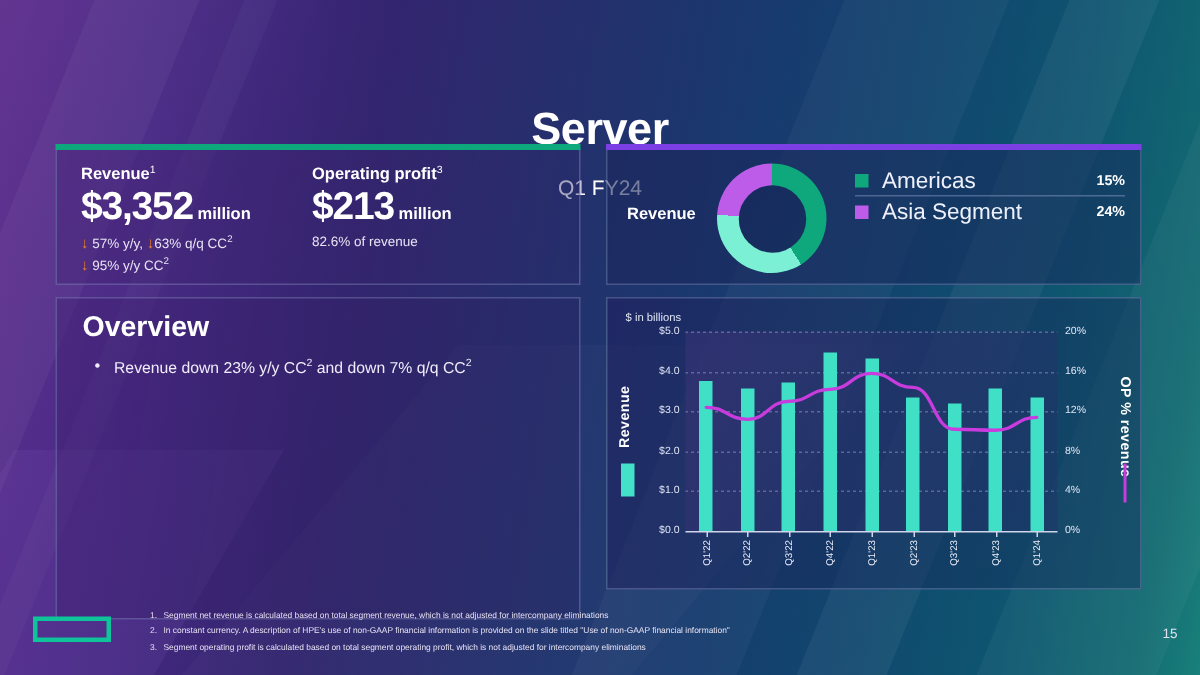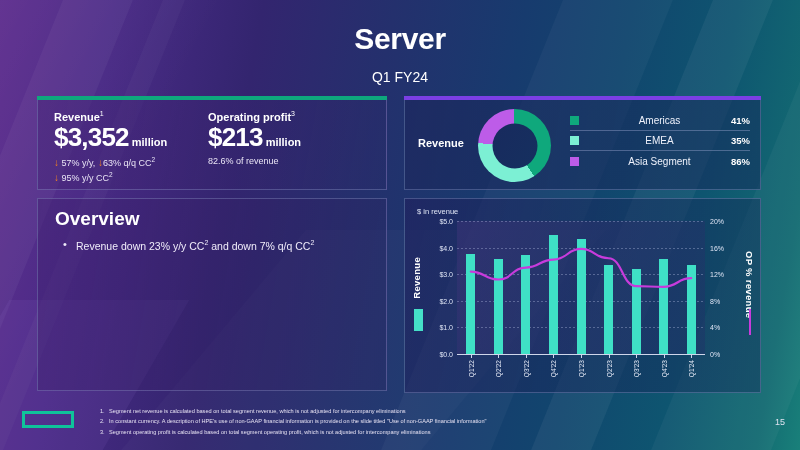--- a/index.html
+++ b/index.html
@@ -29,32 +29,32 @@
   .s1 { left:-30px; top:-40px;  width:70px;  height:540px; }
   .s2 { left:70px;  top:-40px;  width:22px;  height:540px; background:rgba(255,255,255,0.03); }
   .s3 { left:470px; top:-40px;  width:110px; height:540px; background:rgba(255,255,255,0.035); }
   .s4 { left:620px; top:-40px;  width:60px;  height:540px; background:rgba(255,255,255,0.05); }
   .s5 { left:740px; top:-40px;  width:120px; height:540px; background:rgba(255,255,255,0.04); }
   .s6 { left:180px; top:230px;  width:300px; height:300px; background:rgba(255,255,255,0.025); transform:skewX(-40deg);}
   .s7 { left:-60px; top:300px;  width:180px; height:240px; background:rgba(160,120,220,0.10); transform:skewX(-30deg);}
 
   
   .header { position:absolute; top:22px; left:0; width:100%; text-align:center; }
-  .title { font-size:30px; font-weight:bold; color:#fff; letter-spacing:-0.3px; line-height:1.1; }
+  .title { font-size:30px; font-weight:bold; color:#fff; letter-spacing:-0.3px; line-height:1.1;margin-top:48px; }
   .subtitle { font-size:14px; color:#fff; margin-top:14px; font-weight:400; }
 
   
   .panel { position:absolute; border:1px solid rgba(150,160,210,0.35); }
   .panel-top { position:absolute; top:-4px; left:-1px; right:-1px; height:4px; }
   .bar-green  { background:#0ea87d; }
   .bar-purple { background:#7b3fe4; }
 
   #metrics-panel { left:37px; top:99px; width:350px; height:91px;
       background:linear-gradient(100deg, rgba(72,38,122,0.55) 0%, rgba(52,36,108,0.45) 60%, rgba(40,42,104,0.4) 100%); }
-  #overview-panel { left:37px; top:198px; width:350px; height:193px;
+  #overview-panel { left:37px; top:198px; width:350px; height:215px;
       background:linear-gradient(100deg, rgba(66,34,116,0.50) 0%, rgba(48,32,100,0.42) 60%, rgba(40,38,98,0.38) 100%); }
   #donut-panel { left:404px; top:99px; width:357px; height:91px;
       background:linear-gradient(100deg, rgba(28,38,92,0.6) 0%, rgba(20,46,92,0.55) 100%); }
   #chart-panel { left:404px; top:198px; width:357px; height:195px;
       background:linear-gradient(105deg, rgba(32,30,92,0.55) 0%, rgba(22,42,92,0.5) 55%, rgba(18,52,92,0.5) 100%); }
 
   
   .metric { position:absolute; top:10px; }
   #metric-revenue { left:16px; }
   #metric-profit  { left:170px; }
@@ -77,21 +77,21 @@
   #donut-label { position:absolute; left:13px; top:37px; font-size:11px; font-weight:bold; color:#fff; }
   #donut { position:absolute; left:73px; top:9px; width:73px; height:73px; border-radius:50%; }
   #donut::after { content:""; position:absolute; left:50%; top:50%; transform:translate(-50%,-50%);
       width:45px; height:45px; border-radius:50%;
       background:linear-gradient(120deg,#182a5e,#15305f); }
   .legend { position:absolute; left:165px; top:11px; width:180px; }
   .legend-row { display:flex; align-items:center; height:20px;
       border-bottom:1px solid rgba(170,180,220,0.38); }
   .legend-row:last-child { border-bottom:none; }
   .swatch { width:9px; height:9px; margin-right:9px; flex:0 0 auto; }
-  .legend-name { font-size:10px; color:#eef1fb; flex:1;text-align:center; }
+  .legend-name { font-size:15px; color:#eef1fb; flex:1; }
   .legend-val { font-size:9.5px; font-weight:bold; color:#fff; }
 
   
   #chart-unit { position:absolute; left:12px; top:8px; font-size:7.5px; color:#dfe5f5; }
   #axis-left-title { position:absolute; left:6px; top:58px; font-size:9.5px; font-weight:bold; color:#fff;
       writing-mode:vertical-rl; transform:rotate(180deg); letter-spacing:0.3px; }
   #axis-left-swatch { position:absolute; left:9px; top:110px; width:9px; height:22px; background:#45e0c8; }
   #axis-right-title { position:absolute; right:5px; top:52px; font-size:9.5px; font-weight:bold; color:#fff;
       writing-mode:vertical-rl; letter-spacing:0.3px; }
   #axis-right-swatch { position:absolute; right:9px; top:110px; width:2px; height:26px; background:#c83bdc; }
@@ -177,37 +177,32 @@
 </div>
 
 <div class="panel" id="donut-panel">
   <div class="panel-top bar-purple"></div>
   <div id="donut-label">Revenue</div>
   <div id="donut" style="background: conic-gradient(rgb(15, 168, 124) 0%, rgb(15, 168, 124) 41%, rgb(124, 240, 212) 41%, rgb(124, 240, 212) 76%, rgb(189, 92, 232) 76%, rgb(189, 92, 232) 100%);"></div>
   <div class="legend" id="donut-legend">
       <div class="legend-row">
         <span class="swatch" style="background:#0fa87c"></span>
         <span class="legend-name">Americas</span>
-        <span class="legend-val">41%</span>
-      </div>
-      <div class="legend-row">
-        <span class="swatch" style="background:#7cf0d4"></span>
-        <span class="legend-name">EMEA</span>
-        <span class="legend-val">35%</span>
+        <span class="legend-val">15%</span>
       </div>
       <div class="legend-row">
         <span class="swatch" style="background:#bd5ce8"></span>
         <span class="legend-name">Asia Segment</span>
-        <span class="legend-val">86%</span>
+        <span class="legend-val">24%</span>
       </div>
     </div>
 </div>
 
 <div class="panel" id="chart-panel">
-  <div id="chart-unit">$ in revenue</div>
+  <div id="chart-unit">$ in billions</div>
   <div id="axis-left-title">Revenue</div>
   <div id="axis-left-swatch"></div>
   <div id="axis-right-title">OP % revenue</div>
   <div id="axis-right-swatch"></div>
 
   <div id="plot-wrap">
     <div id="plot">
         <div class="gridline" style="top: 0px;"></div>
         <div class="ytick" style="top: 0px;">$5.0</div>
         <div class="ytick-r" style="top: 0px;">20%</div>

